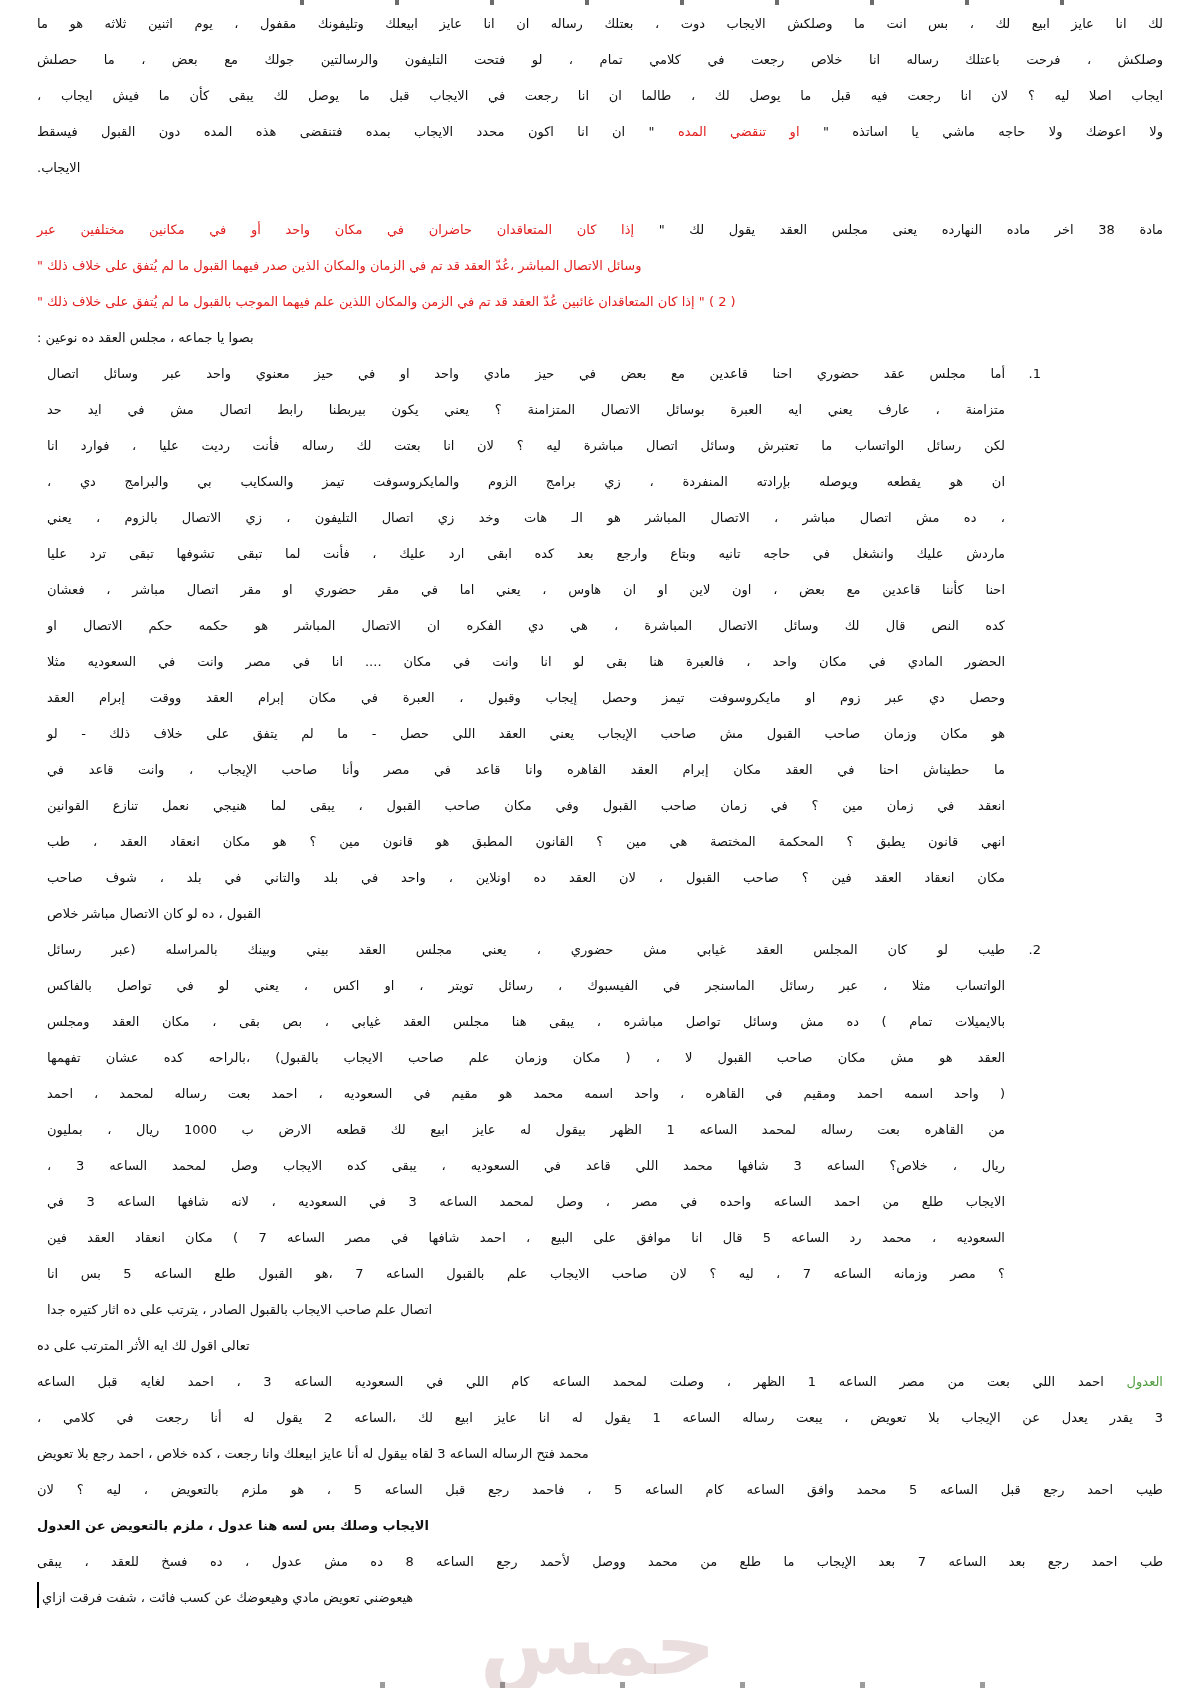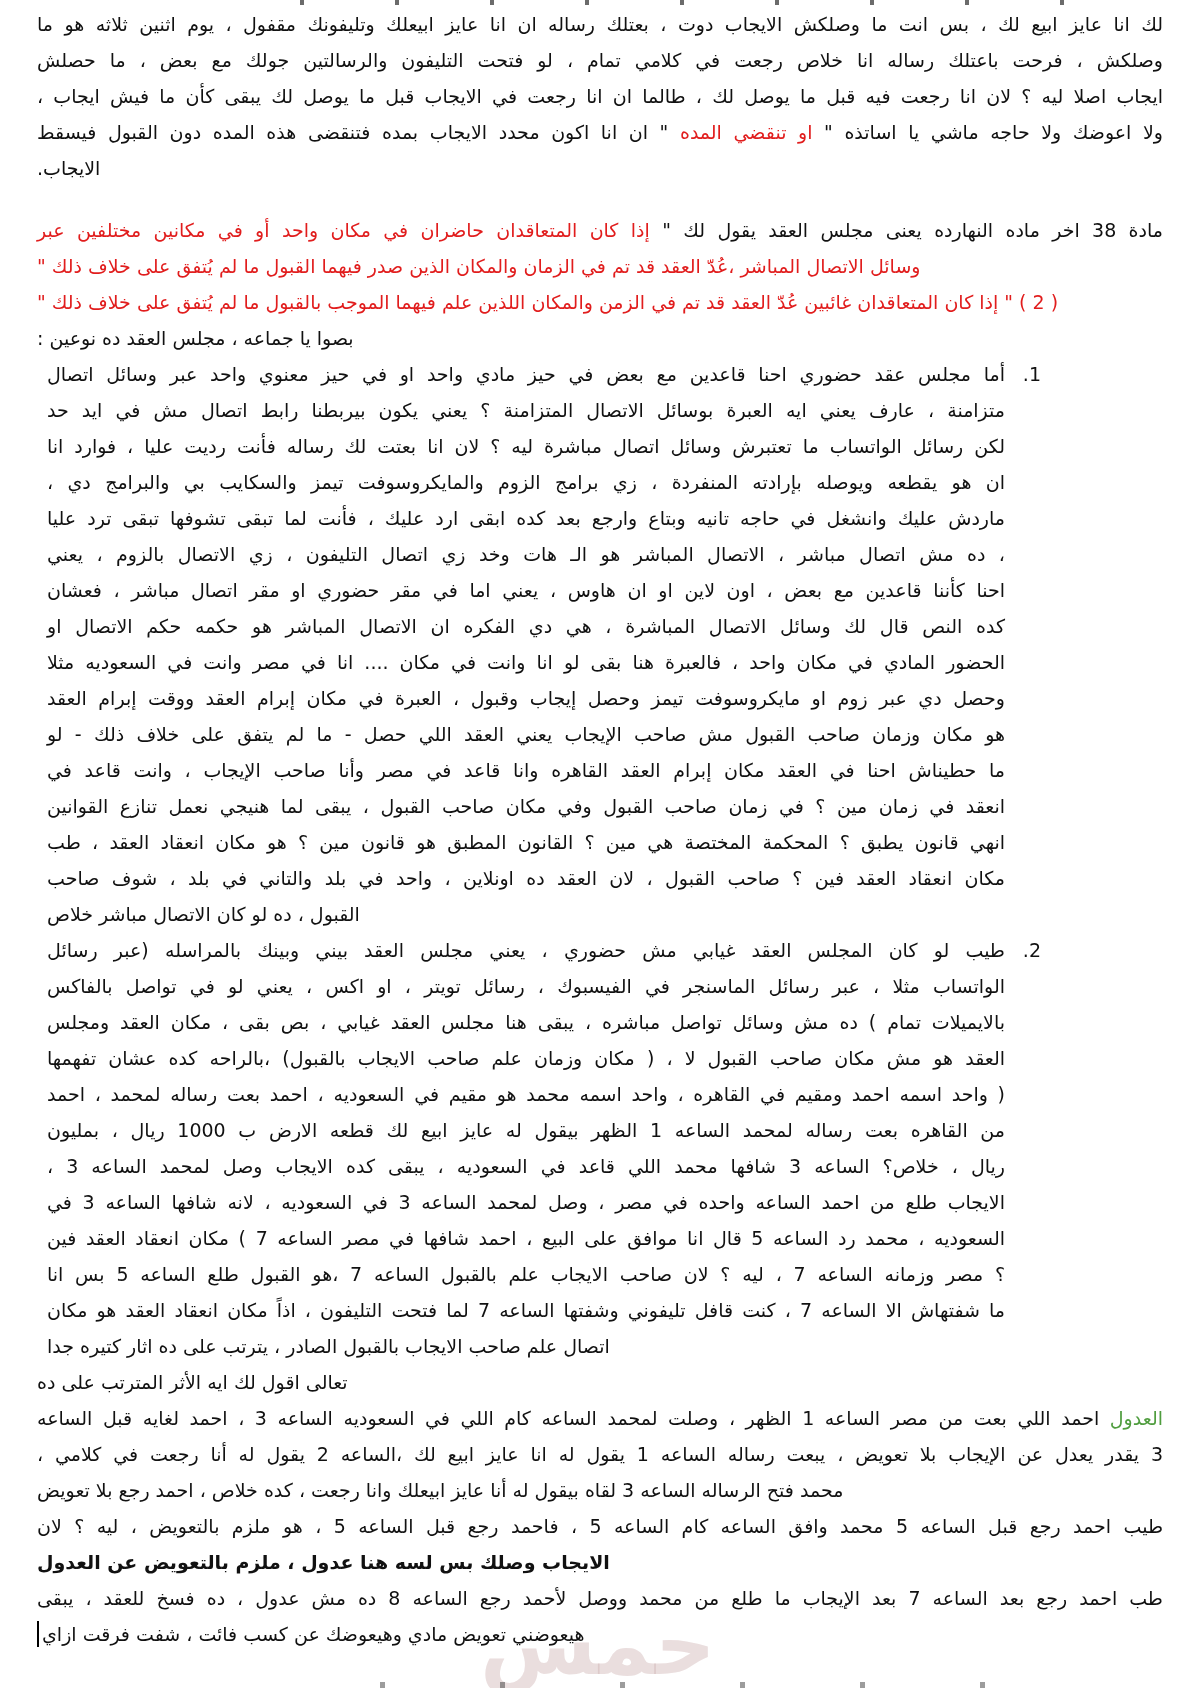--- a/index.html
+++ b/index.html
@@ -12,21 +12,21 @@
   }
   #doc{
     position:relative;
     padding:6px 37px 0 37px;
     z-index:2;
   }
   .blk{position:relative;}
   .blk.list{margin-right:158px;margin-left:10px;}
   .ln{
     line-height:36px;
-    font-size:19px;
+    font-size:13px;
     min-height:36px;
     position:relative;
   }
   .j{text-align:justify;text-align-last:justify;}
   .r{text-align:left;}
   .ri{text-align:left;}
   .c-red{color:#e11d1d;}
   .c-green{color:#4f9d3e;}
   .num{
     position:absolute;
@@ -73,22 +73,22 @@
       <div class="ln j"><span class="sp">مادة 38 اخر ماده النهارده  يعنى مجلس العقد يقول لك " </span><span class="sp c-red">إذا كان المتعاقدان حاضران في مكان واحد أو في مكانين مختلفين عبر</span></div>
       <div class="ln ri" style="margin-right: 50px;"><span class="sp c-red">وسائل الاتصال المباشر ،عُدّ العقد قد تم في الزمان والمكان الذين صدر فيهما القبول ما لم يُتفق على خلاف ذلك "</span></div>
       <div class="ln ri" style="margin-right: 85px;"><span class="sp c-red">( 2 ) " إذا كان المتعاقدان غائبين عُدّ العقد قد تم في الزمن والمكان اللذين علم فيهما الموجب بالقبول ما لم يُتفق على خلاف ذلك "</span></div>
       <div class="ln r"><span class="sp">بصوا يا جماعه ، مجلس العقد ده نوعين :</span></div>
     </div>
     <div class="blk list">
       <div class="ln j"><span class="sp">أما مجلس عقد حضوري احنا قاعدين مع بعض في حيز مادي واحد او في حيز معنوي واحد عبر وسائل اتصال</span><span class="num">1.</span></div>
       <div class="ln j"><span class="sp">متزامنة ، عارف يعني ايه العبرة بوسائل الاتصال المتزامنة ؟ يعني يكون بيربطنا رابط اتصال مش في ايد حد</span></div>
       <div class="ln j"><span class="sp">لكن رسائل الواتساب ما تعتبرش وسائل اتصال مباشرة ليه ؟ لان انا بعتت لك رساله فأنت رديت عليا ، فوارد انا</span></div>
       <div class="ln j"><span class="sp">ان هو يقطعه ويوصله بإرادته المنفردة ، زي برامج الزوم والمايكروسوفت تيمز والسكايب بي والبرامج دي ،</span></div>
+      <div class="ln j"><span class="sp">، ده مش اتصال مباشر ، الاتصال المباشر هو الـ هات وخد زي اتصال التليفون ، زي الاتصال بالزوم ، يعني</span></div>
       <div class="ln j"><span class="sp">ماردش عليك وانشغل في حاجه تانيه وبتاع وارجع بعد كده ابقى ارد عليك ، فأنت لما تبقى تشوفها تبقى ترد عليا</span></div>
-      <div class="ln j"><span class="sp">، ده مش اتصال مباشر ، الاتصال المباشر هو الـ هات وخد زي اتصال التليفون ، زي الاتصال بالزوم ، يعني</span></div>
       <div class="ln j"><span class="sp">احنا كأننا قاعدين مع بعض ، اون لاين او ان هاوس ، يعني اما في مقر حضوري او مقر اتصال مباشر ، فعشان</span></div>
       <div class="ln j"><span class="sp">كده النص قال لك وسائل الاتصال المباشرة ، هي دي الفكره ان الاتصال المباشر هو حكمه حكم الاتصال او</span></div>
       <div class="ln j"><span class="sp">الحضور المادي في مكان واحد ، فالعبرة هنا بقى لو انا وانت في مكان .... انا في مصر وانت في السعوديه مثلا</span></div>
       <div class="ln j"><span class="sp">وحصل دي عبر زوم او مايكروسوفت تيمز وحصل إيجاب وقبول ، العبرة في مكان إبرام العقد ووقت إبرام العقد</span></div>
       <div class="ln j"><span class="sp">هو مكان وزمان صاحب القبول مش صاحب الإيجاب يعني العقد اللي حصل - ما لم يتفق على خلاف ذلك - لو</span></div>
       <div class="ln j"><span class="sp">ما حطيناش احنا في العقد مكان إبرام العقد القاهره وانا قاعد في مصر وأنا صاحب الإيجاب ، وانت قاعد في</span></div>
       <div class="ln j"><span class="sp">انعقد في زمان مين ؟ في زمان صاحب القبول وفي مكان صاحب القبول ، يبقى لما هنيجي نعمل تنازع القوانين</span></div>
       <div class="ln j"><span class="sp">انهي قانون يطبق ؟ المحكمة المختصة هي مين ؟ القانون المطبق هو قانون مين ؟ هو مكان انعقاد العقد ، طب</span></div>
       <div class="ln j"><span class="sp">مكان انعقاد العقد فين ؟ صاحب القبول ، لان العقد ده اونلاين ، واحد في بلد والتاني في بلد ، شوف صاحب</span></div>
       <div class="ln ri" style="margin-right: 175px;"><span class="sp">القبول ، ده لو كان الاتصال مباشر خلاص</span></div>
@@ -97,21 +97,20 @@
       <div class="ln j"><span class="sp">طيب لو كان المجلس العقد غيابي مش حضوري ، يعني مجلس العقد بيني وبينك بالمراسله (عبر رسائل</span><span class="num">2.</span></div>
       <div class="ln j"><span class="sp">الواتساب مثلا ، عبر رسائل الماسنجر في الفيسبوك ، رسائل تويتر ، او اكس ، يعني لو في تواصل بالفاكس</span></div>
       <div class="ln j"><span class="sp">بالايميلات تمام ) ده مش وسائل تواصل مباشره  ، يبقى هنا مجلس العقد غيابي ، بص بقى ، مكان العقد ومجلس</span></div>
       <div class="ln j"><span class="sp">العقد هو مش مكان صاحب القبول لا ، ( مكان وزمان علم صاحب الايجاب بالقبول) ،بالراحه كده عشان تفهمها</span></div>
       <div class="ln j"><span class="sp">( واحد اسمه احمد ومقيم في القاهره ، واحد اسمه محمد هو مقيم في السعوديه ، احمد بعت رساله لمحمد ، احمد</span></div>
       <div class="ln j"><span class="sp">من القاهره بعت رساله لمحمد الساعه 1 الظهر بيقول له عايز ابيع لك قطعه الارض ب 1000 ريال ، بمليون</span></div>
       <div class="ln j"><span class="sp">ريال ، خلاص؟ الساعه 3 شافها محمد اللي قاعد في السعوديه ، يبقى كده الايجاب وصل لمحمد الساعه 3 ،</span></div>
       <div class="ln j"><span class="sp">الايجاب طلع من احمد الساعه واحده في مصر ، وصل لمحمد الساعه 3  في السعوديه ، لانه شافها الساعه 3 في</span></div>
       <div class="ln j"><span class="sp">السعوديه ، محمد رد الساعه 5 قال انا موافق على البيع ، احمد شافها في مصر الساعه 7 ) مكان انعقاد العقد فين</span></div>
       <div class="ln j"><span class="sp">؟ مصر وزمانه الساعه 7 ، ليه ؟ لان صاحب الايجاب علم بالقبول الساعه 7 ،هو القبول طلع الساعه 5 بس انا</span></div>
-      <div class="ln j"><span class="sp">ما شفتهاش الا الساعه 7 ، كنت قافل تليفوني وشفتها الساعه 7 لما فتحت التليفون ، اذاً مكان انعقاد العقد هو مكان</span></div>
       <div class="ln ri" style="margin-right: 135px;"><span class="sp">اتصال علم صاحب الايجاب بالقبول الصادر ، يترتب على ده  اثار كتيره جدا</span></div>
     </div>
     <div class="blk para">
       <div class="ln ri" style="margin-right: 30px;"><span class="sp">تعالى اقول لك ايه الأثر المترتب على ده</span></div>
       <div class="ln j"><span class="sp c-green">العدول</span><span class="sp"> احمد اللي بعت من مصر الساعه 1 الظهر ، وصلت لمحمد الساعه كام اللي في السعوديه الساعه 3 ، احمد لغايه قبل الساعه</span></div>
       <div class="ln j"><span class="sp">3 يقدر يعدل عن الإيجاب بلا تعويض ، يبعت رساله الساعه 1 يقول له انا عايز ابيع لك ،الساعه 2 يقول له أنا رجعت في كلامي ،</span></div>
       <div class="ln r"><span class="sp">محمد فتح الرساله الساعه 3 لقاه بيقول له أنا عايز ابيعلك وانا رجعت ، كده خلاص ، احمد رجع بلا تعويض</span></div>
       <div class="ln j"><span class="sp">طيب احمد رجع قبل الساعه 5 محمد وافق الساعه كام الساعه 5 ، فاحمد رجع قبل الساعه 5 ، هو ملزم بالتعويض ، ليه ؟ لان</span></div>
       <div class="ln ri" style="margin-right: 128px; font-weight: bold;"><span class="sp">الايجاب وصلك بس لسه هنا عدول ، ملزم بالتعويض عن العدول</span></div>
       <div class="ln j"><span class="sp">طب احمد رجع بعد الساعه 7 بعد الإيجاب ما طلع من محمد ووصل لأحمد رجع الساعه 8 ده مش عدول ، ده فسخ للعقد ، يبقى</span></div>

